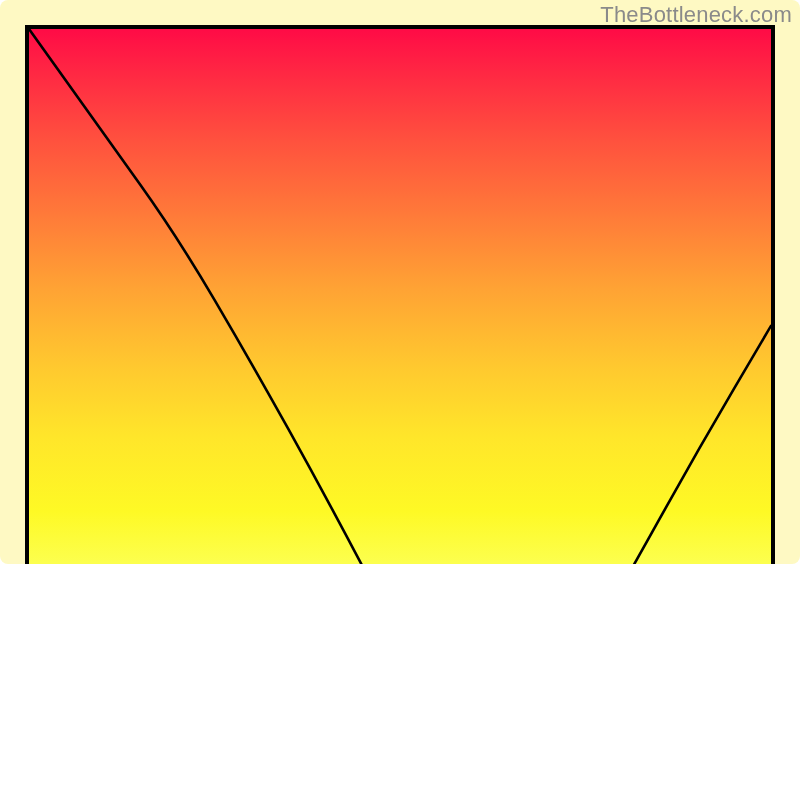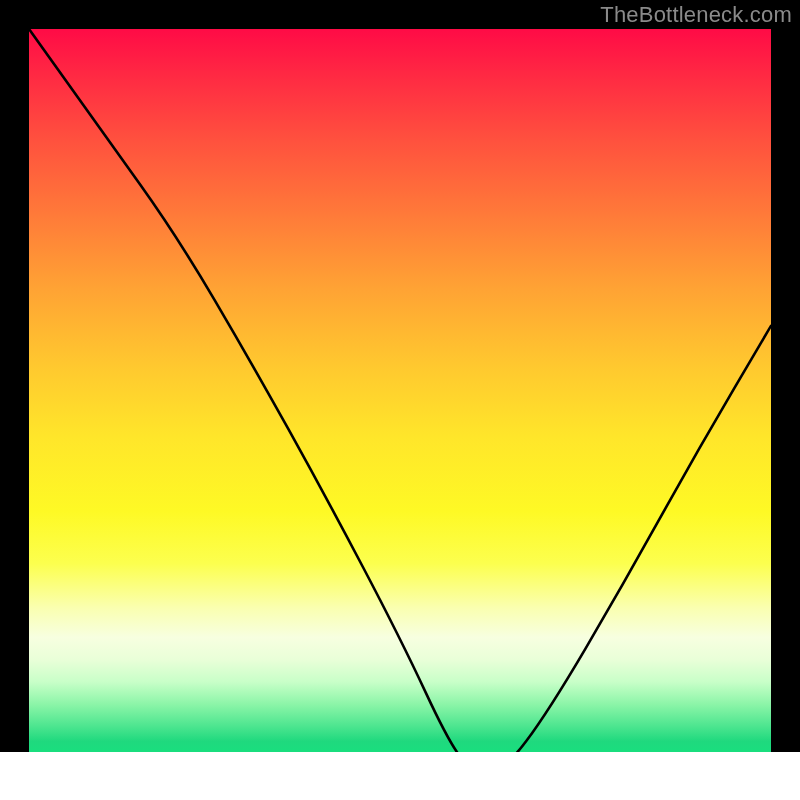--- a/index.html
+++ b/index.html
@@ -4,22 +4,23 @@
 <style>
   body {
     margin: 0;
     padding: 0;
     background: #ffffff;
     font-family: Arial, Helvetica, sans-serif;
   }
   .chart-container {
     position: relative;
     width: 800px;
-    height: 752px;
-    background: #000000;
+    height: 564px;
+    background: #fef9c3;
+    border-radius: 8px;
   }
   .watermark {
     position: absolute;
     top: 2px;
     right: 8px;
     color: #8a8a8a;
     font-size: 22px;
     font-weight: 500;
     z-index: 10;
     letter-spacing: 0.2px;

